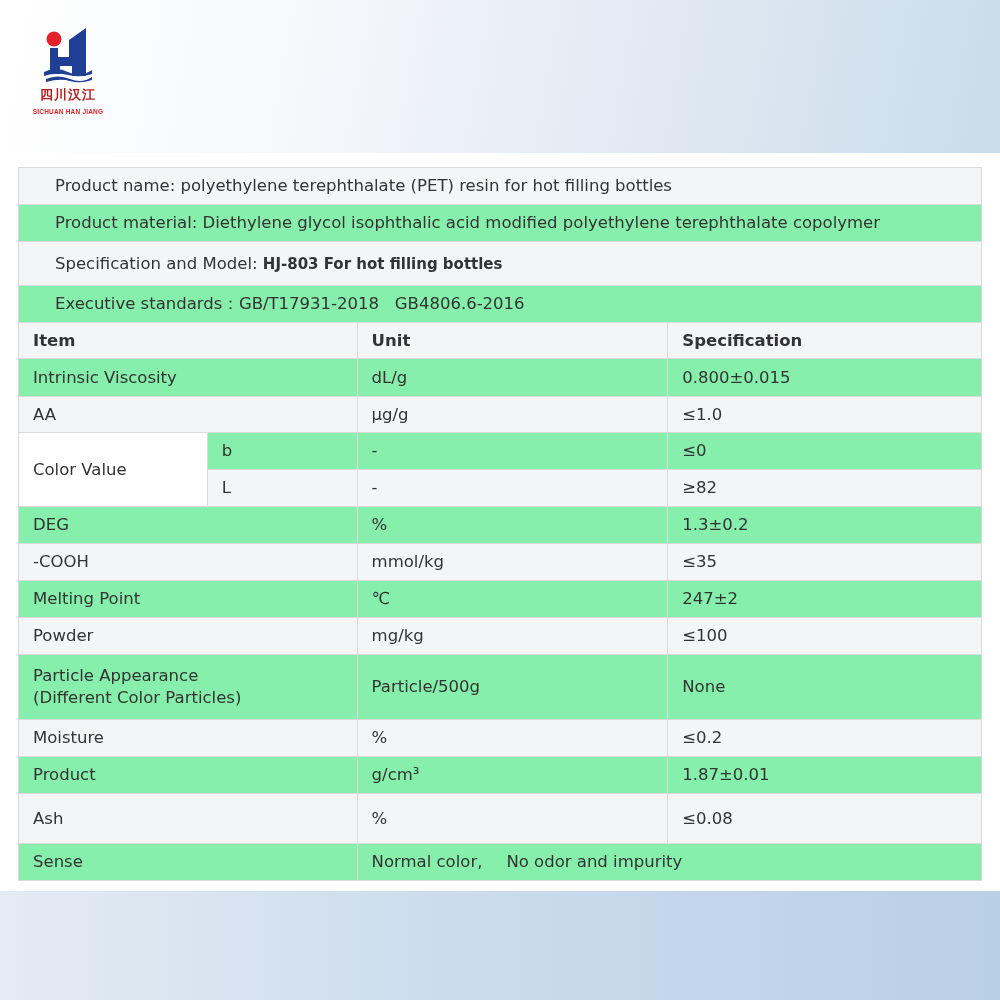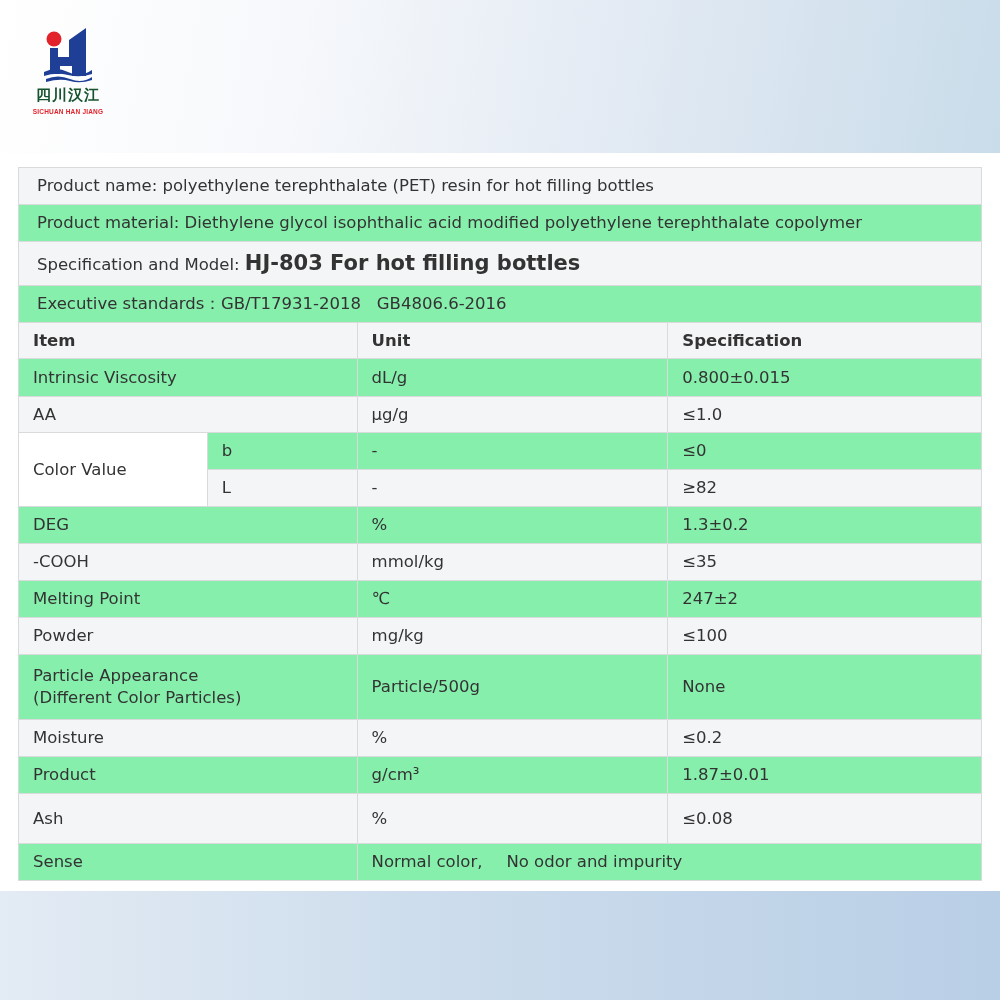--- a/index.html
+++ b/index.html
@@ -22,21 +22,21 @@
       position: absolute; left: 18px; top: 153px; width: 982px; height: 738px;
       background: #ffffff;
     }
     .logo {
       position: absolute; left: 28px; top: 24px; width: 80px; height: 96px;
     }
     .logo svg { position: absolute; left: 14px; top: 0; }
     .logo-cn {
       position: absolute; left: 0; top: 62px; width: 80px;
       font-family: "DejaVu Sans", sans-serif;
-      font-weight: bold; font-size: 15px; color: #14532d; letter-spacing: 1px;
+      font-weight: bold; font-size: 13px; color: #b91c1c; letter-spacing: 1px;
       text-align: center;
     }
     .logo-en {
       position: absolute; left: 0; top: 84px; width: 80px;
       font-family: "Liberation Sans", sans-serif;
       font-weight: bold; font-size: 6.5px; color: #e2232b; text-align: center;
       letter-spacing: 0.2px;
     }
     table.spec {
       position: absolute; left: 18px; top: 167px; width: 964px;
@@ -44,27 +44,27 @@
       font-family: "DejaVu Sans", sans-serif;
       font-size: 16.5px;
       color: #333;
     }
     table.spec td {
       border: 1px solid #d9dadc;
       padding: 0 14px;
       vertical-align: middle;
       line-height: 22px;
     }
-    table.spec td.full { padding-left: 18px; }
+    table.spec td.full { padding-left: 36px; }
     tr.gray td { background: #f4f5f7; }
     tr.white td { background: #86efac; }
     td.whitecell { background: #ffffff !important; margin-top: 28px; }
     td.top { vertical-align: top; padding-top: 7px; }
     .hdr td { font-weight: bold; }
-    .model { font-weight: bold; font-size: 21px; }
+    .model { font-weight: bold; font-size: 15px; }
     .sense-gap { display: inline-block; width: 24px; }
   </style>
 </head>
 <body>
 
 <div class="bg-top"></div>
 <div class="bg-bottom"></div>
 <div class="panel"></div>
 
 <div class="logo">

